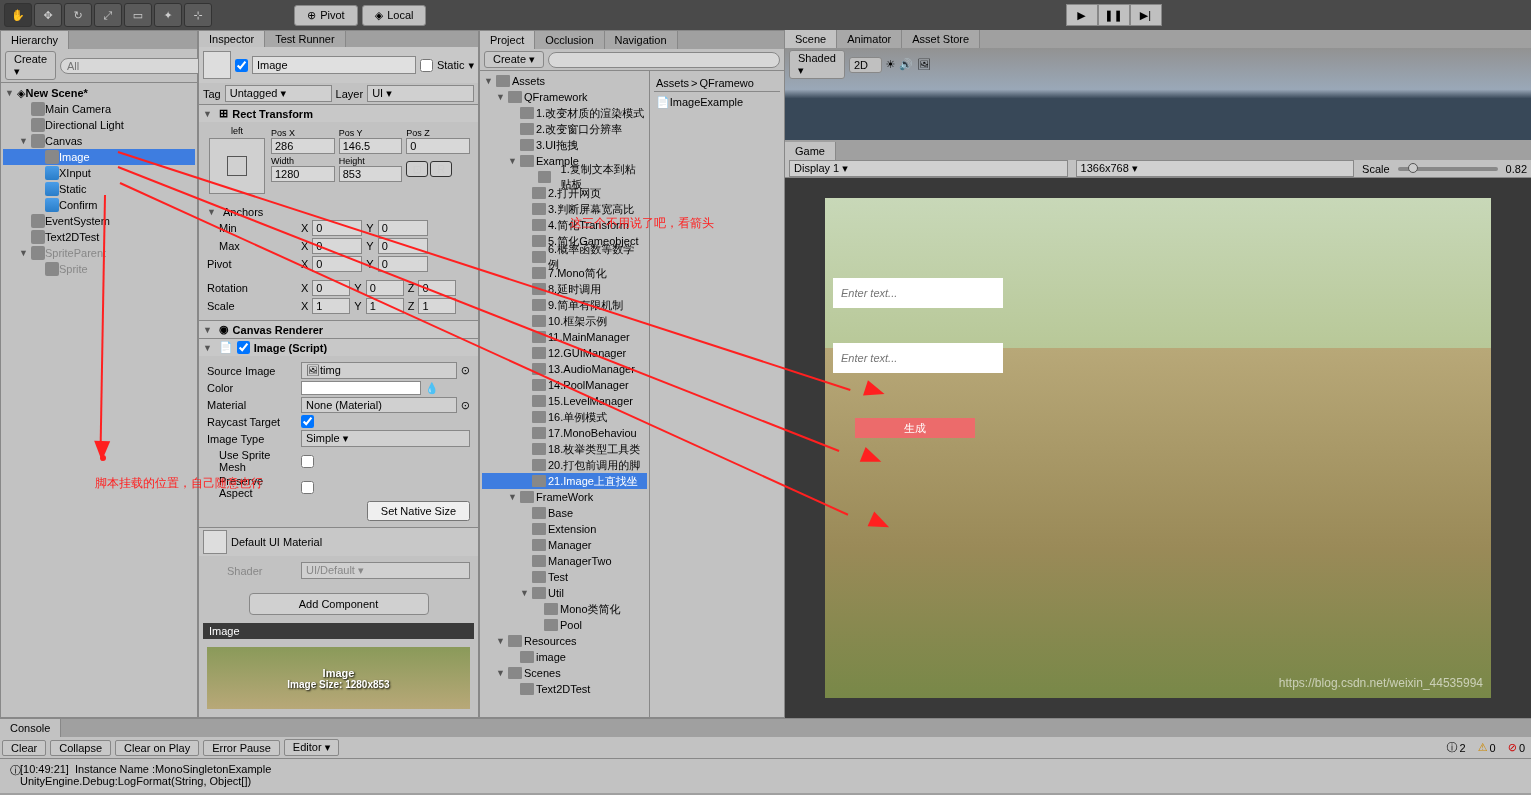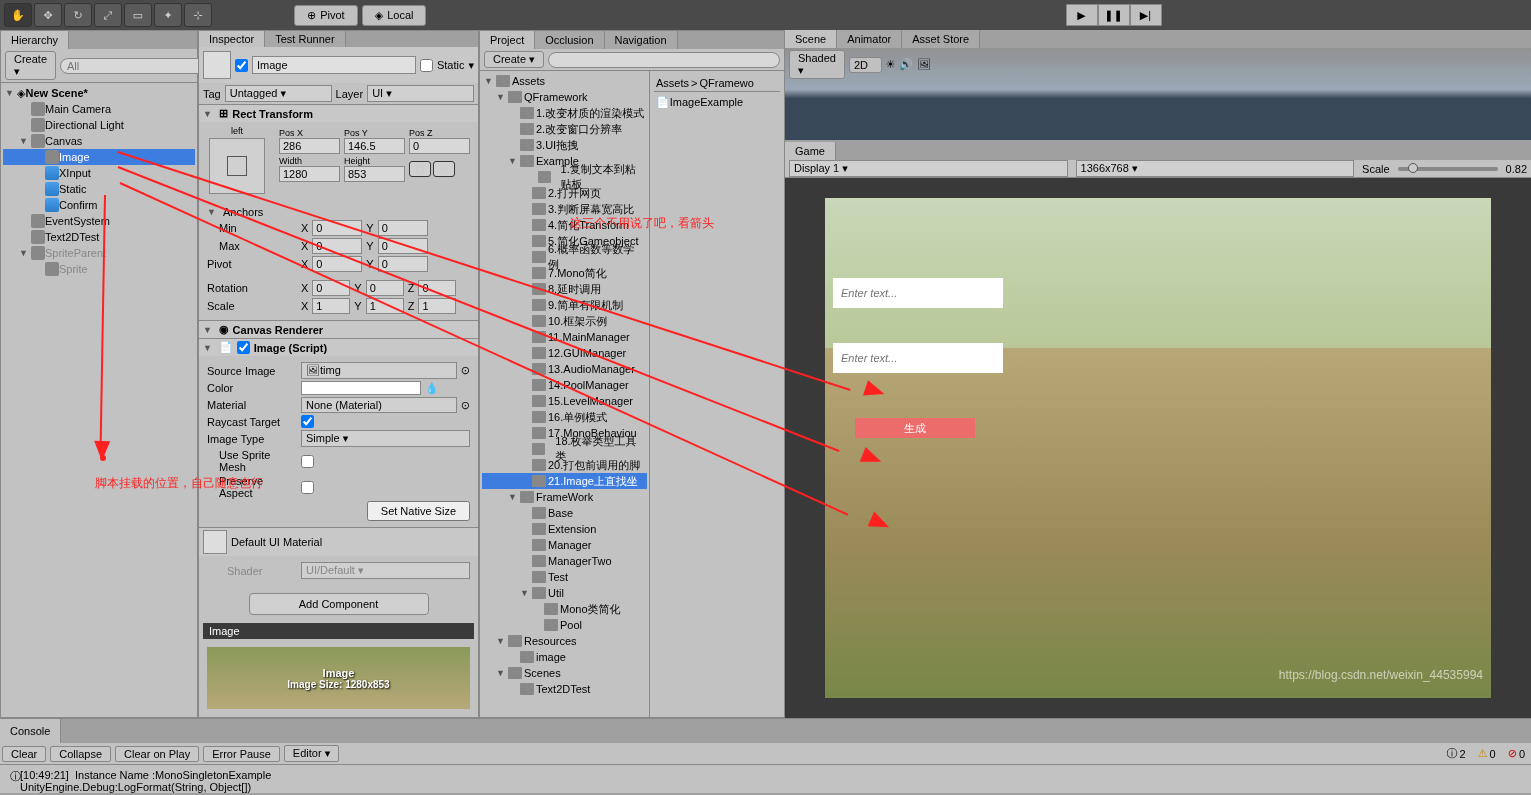--- a/index.html
+++ b/index.html
@@ -63,25 +63,25 @@
 .scene-toolbar { position: absolute; top: 2px; left: 4px; display: flex; gap: 4px; align-items: center; }
 .scene-toolbar .dropdown { background: #c0c0c0; padding: 1px 8px; border-radius: 3px; }
 
 .game-panel { height: 540px; background: #393939; display: flex; flex-direction: column; }
 .game-toolbar { height: 18px; background: #c2c2c2; display: flex; align-items: center; padding: 0 4px; gap: 8px; border-bottom: 1px solid #888; }
 .game-view { flex: 1; display: flex; align-items: center; justify-content: center; padding: 20px 40px; }
 .game-image { width: 100%; height: 100%; background: linear-gradient(#8a9a5a 0%, #b8a878 30%, #9a8a58 70%, #788848 100%); position: relative; }
 .savanna-sky { position: absolute; top: 0; left: 0; right: 0; height: 30%; background: linear-gradient(#c8d8b8, #b8c898); }
 .game-input { position: absolute; width: 170px; height: 30px; background: white; border: none; padding: 4px 8px; font-style: italic; color: #aaa; }
 .game-btn { position: absolute; width: 120px; height: 20px; background: #ec6b6b; border: none; color: white; cursor: pointer; }
-.watermark { position: absolute; bottom: 16px; right: 8px; color: rgba(255,255,255,0.6); font-size: 12px; }
+.watermark { position: absolute; bottom: 8px; right: 8px; color: rgba(255,255,255,0.6); font-size: 12px; }
 
 
 .console { height: 75px; background: #c2c2c2; border-top: 1px solid #888; }
-.console-tabs { display: flex; height: 24px; background: #a0a0a0; }
+.console-tabs { display: flex; height: 18px; background: #a0a0a0; }
 .console-toolbar { display: flex; padding: 2px; gap: 4px; border-bottom: 1px solid #888; align-items: center; }
 .console-btn { padding: 1px 8px; background: #c8c8c8; border: 1px solid #888; border-radius: 2px; cursor: pointer; }
 .console-log { padding: 4px 20px; font-family: monospace; font-size: 10px; }
 .log-counts { margin-left: auto; display: flex; gap: 4px; align-items: center; }
 .log-badge { display: flex; align-items: center; gap: 2px; padding: 0 4px; }
 
 
 .annotation { position: absolute; color: #ff2020; font-size: 12px; background: transparent; pointer-events: none; z-index: 100; }
 .arrow-line { position: absolute; height: 2px; background: #ff2020; transform-origin: left center; z-index: 99; }
 .arrow-head { position: absolute; width: 0; height: 0; border-left: 20px solid #ff2020; border-top: 8px solid transparent; border-bottom: 8px solid transparent; z-index: 99; }
@@ -218,21 +218,21 @@
       <span>Layer</span>
       <div class="dropdown"><span>UI</span> ▾</div>
     </div>
 
     <div class="component">
       <div class="comp-header">
           <span class="foldout">▼</span>
           <span>⊞</span>
           <span>Rect Transform</span>
         </div>
-      <div class="comp-body" style="display:flex;gap:12px">
+      <div class="comp-body" style="display:flex;gap:4px">
         <div style="text-align:center">
           <div style="font-size:9px">left</div>
           <div class="rect-anchor">
               <div class="rect-anchor-inner"></div>
             </div>
         </div>
         <div style="flex:1">
           <div class="field-row">
             <div style="flex:1"><div style="font-size:9px">Pos X</div><input class="num-input" style="width: 100%;" value="286"></div>
             <div style="flex:1"><div style="font-size:9px">Pos Y</div><input class="num-input" style="width: 100%;" value="146.5"></div>
@@ -455,21 +455,21 @@
             <span style="margin-left:2px">16.单例模式</span>
           </div>
           <div class="tree-item" style="padding-left: 38px;">
             <span class="foldout"></span>
             <span class="folder-icon"></span>
             <span style="margin-left:2px">17.MonoBehaviou</span>
           </div>
           <div class="tree-item" style="padding-left: 38px;">
             <span class="foldout"></span>
             <span class="folder-icon"></span>
-            <span style="margin-left:10px">18.枚举类型工具类</span>
+            <span style="margin-left:2px">18.枚举类型工具类</span>
           </div>
           <div class="tree-item" style="padding-left: 38px;">
             <span class="foldout"></span>
             <span class="folder-icon"></span>
             <span style="margin-left:2px">20.打包前调用的脚</span>
           </div>
           <div class="tree-item selected-folder" style="padding-left: 38px;">
             <span class="foldout"></span>
             <span class="folder-icon"></span>
             <span style="margin-left:2px">21.Image上直找坐</span>

